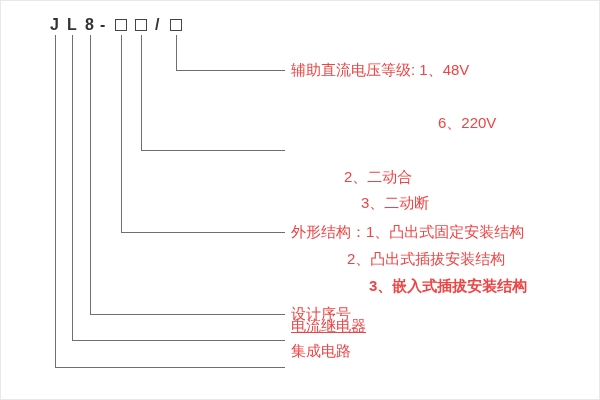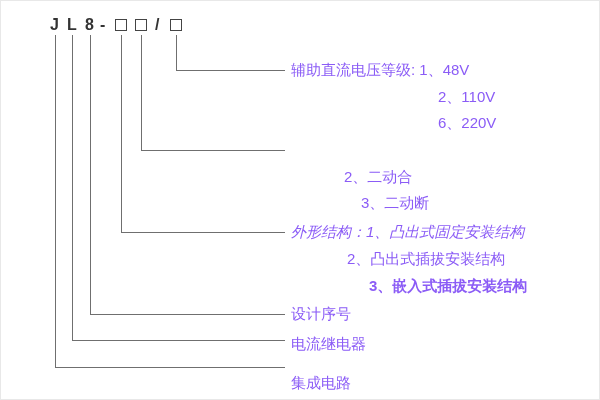--- a/index.html
+++ b/index.html
@@ -40,21 +40,21 @@
   }
   .hline {
     position: absolute;
     height: 1px;
     background: #6f6f6f;
   }
   .label {
     position: absolute;
     font-size: 15px;
     line-height: 20px;
-    color: #8b5cf6;
+    color: #ef4444;
     white-space: nowrap;
   }
 </style>
 </head>
 <body>
 
 <div class="canvas">
 
   <span class="code-char" style="left:49px; top:16px;">J</span>
   <span class="code-char" style="left:66px; top:16px;">L</span>
@@ -73,27 +73,26 @@
   <div class="vline" style="left:175px; top:34px; height:35px;"></div>
 
   <div class="hline" style="left:175px; top:69px;  width:109px;"></div>
   <div class="hline" style="left:140px; top:149px; width:144px;"></div>
   <div class="hline" style="left:120px; top:231px; width:164px;"></div>
   <div class="hline" style="left:89px;  top:313px; width:195px;"></div>
   <div class="hline" style="left:71px;  top:339px; width:213px;"></div>
   <div class="hline" style="left:54px;  top:366px; width:230px;"></div>
 
   <div class="label" style="left:290px; top:59px;">辅助直流电压等级: 1、48V</div>
-  <div class="label" style="left:437px; top:86px;">2、110V</div>
   <div class="label" style="left:437px; top:112px;">6、220V</div>
 
   <div class="label" style="left:343px; top:166px;">2、二动合</div>
   <div class="label" style="left:360px; top:192px;">3、二动断</div>
 
-  <div class="label" style="left:290px; top:221px;font-style:italic;">外形结构：1、凸出式固定安装结构</div>
+  <div class="label" style="left:290px; top:221px;">外形结构：1、凸出式固定安装结构</div>
   <div class="label" style="left:346px; top:248px;">2、凸出式插拔安装结构</div>
   <div class="label" style="left:368px; top:275px;font-weight:bold;">3、嵌入式插拔安装结构</div>
 
   <div class="label" style="left:290px; top:303px;">设计序号</div>
-  <div class="label" style="left:290px; top:333px;">电流继电器</div>
-  <div class="label" style="left:290px; top:372px;">集成电路</div>
+  <div class="label" style="left:290px; top:315px;text-decoration:underline;">电流继电器</div>
+  <div class="label" style="left:290px; top:340px;">集成电路</div>
 
 </div>
 
 </body></html>

